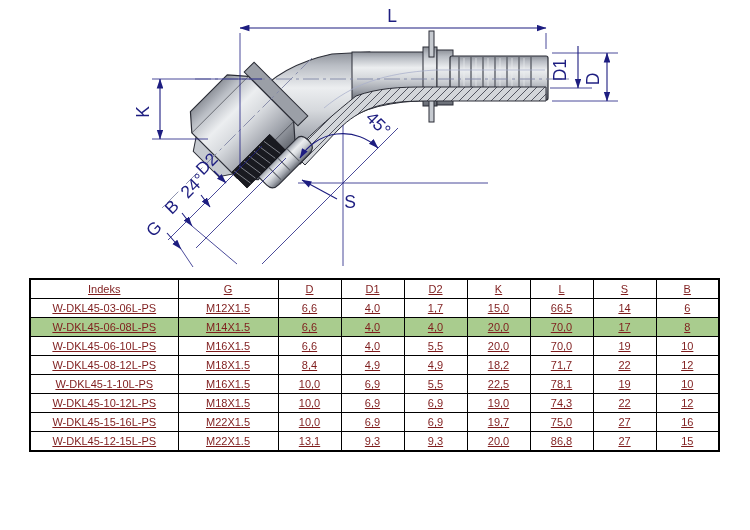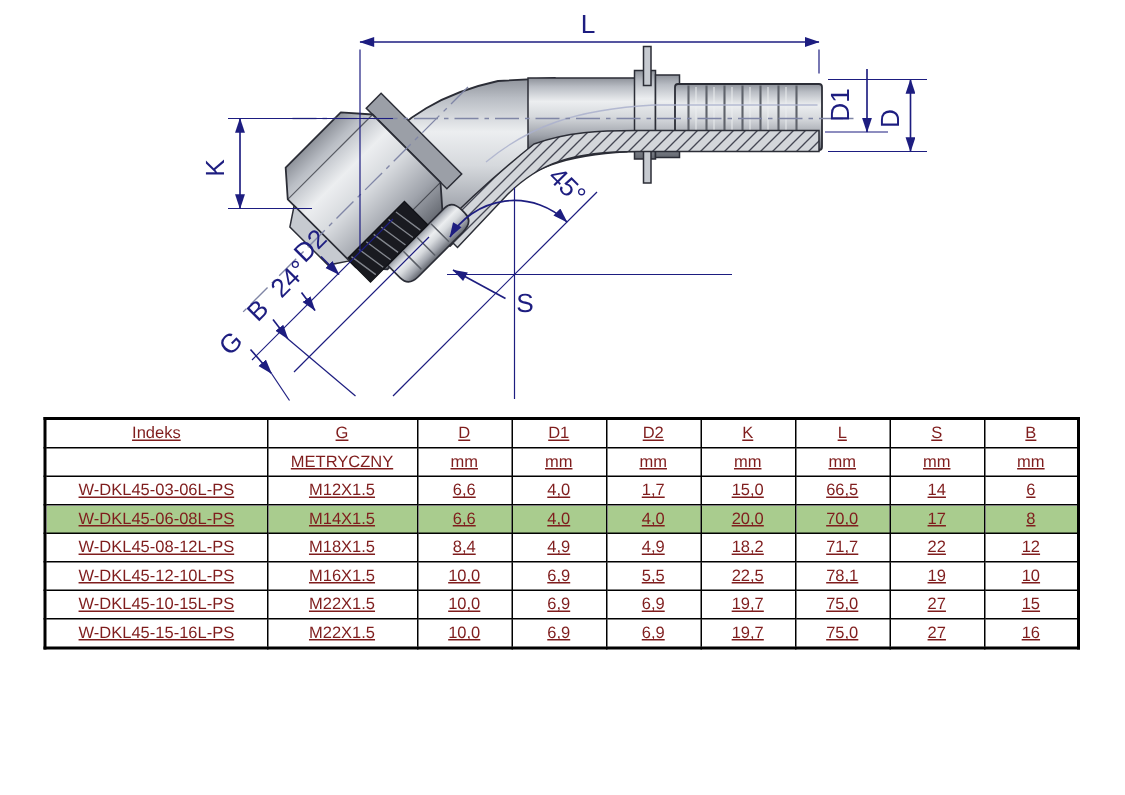--- a/index.html
+++ b/index.html
@@ -149,31 +149,20 @@
             <td>Indeks</td>
             <td>G</td>
             <td>D</td>
             <td>D1</td>
             <td>D2</td>
             <td>K</td>
             <td>L</td>
             <td>S</td>
             <td>B</td>
           </tr>
-        <tr>
-            <td></td>
-            <td>METRYCZNY</td>
-            <td>mm</td>
-            <td>mm</td>
-            <td>mm</td>
-            <td>mm</td>
-            <td>mm</td>
-            <td>mm</td>
-            <td>mm</td>
-          </tr>
       </thead>
       <tbody>
           <tr>
             <td>W-DKL45-03-06L-PS</td>
             <td>M12X1.5</td>
             <td>6,6</td>
             <td>4,0</td>
             <td>1,7</td>
             <td>15,0</td>
             <td>66,5</td>
@@ -183,61 +172,83 @@
           <tr class="hl">
             <td>W-DKL45-06-08L-PS</td>
             <td>M14X1.5</td>
             <td>6,6</td>
             <td>4,0</td>
             <td>4,0</td>
             <td>20,0</td>
             <td>70,0</td>
             <td>17</td>
             <td>8</td>
+          </tr>
+          <tr>
+            <td>W-DKL45-06-10L-PS</td>
+            <td>M16X1.5</td>
+            <td>6,6</td>
+            <td>4,0</td>
+            <td>5,5</td>
+            <td>20,0</td>
+            <td>70,0</td>
+            <td>19</td>
+            <td>10</td>
           </tr>
           <tr>
             <td>W-DKL45-08-12L-PS</td>
             <td>M18X1.5</td>
             <td>8,4</td>
             <td>4,9</td>
             <td>4,9</td>
             <td>18,2</td>
             <td>71,7</td>
             <td>22</td>
             <td>12</td>
           </tr>
           <tr>
-            <td>W-DKL45-12-10L-PS</td>
+            <td>W-DKL45-1-10L-PS</td>
             <td>M16X1.5</td>
             <td>10,0</td>
             <td>6,9</td>
             <td>5,5</td>
             <td>22,5</td>
             <td>78,1</td>
             <td>19</td>
             <td>10</td>
           </tr>
           <tr>
-            <td>W-DKL45-10-15L-PS</td>
-            <td>M22X1.5</td>
+            <td>W-DKL45-10-12L-PS</td>
+            <td>M18X1.5</td>
             <td>10,0</td>
             <td>6,9</td>
             <td>6,9</td>
-            <td>19,7</td>
-            <td>75,0</td>
-            <td>27</td>
-            <td>15</td>
+            <td>19,0</td>
+            <td>74,3</td>
+            <td>22</td>
+            <td>12</td>
           </tr>
           <tr>
             <td>W-DKL45-15-16L-PS</td>
             <td>M22X1.5</td>
             <td>10,0</td>
             <td>6,9</td>
             <td>6,9</td>
             <td>19,7</td>
             <td>75,0</td>
             <td>27</td>
             <td>16</td>
           </tr>
+          <tr>
+            <td>W-DKL45-12-15L-PS</td>
+            <td>M22X1.5</td>
+            <td>13,1</td>
+            <td>9,3</td>
+            <td>9,3</td>
+            <td>20,0</td>
+            <td>86,8</td>
+            <td>27</td>
+            <td>15</td>
+          </tr>
         </tbody>
     </table>
   </div>
 </div>
 
 </body></html>

